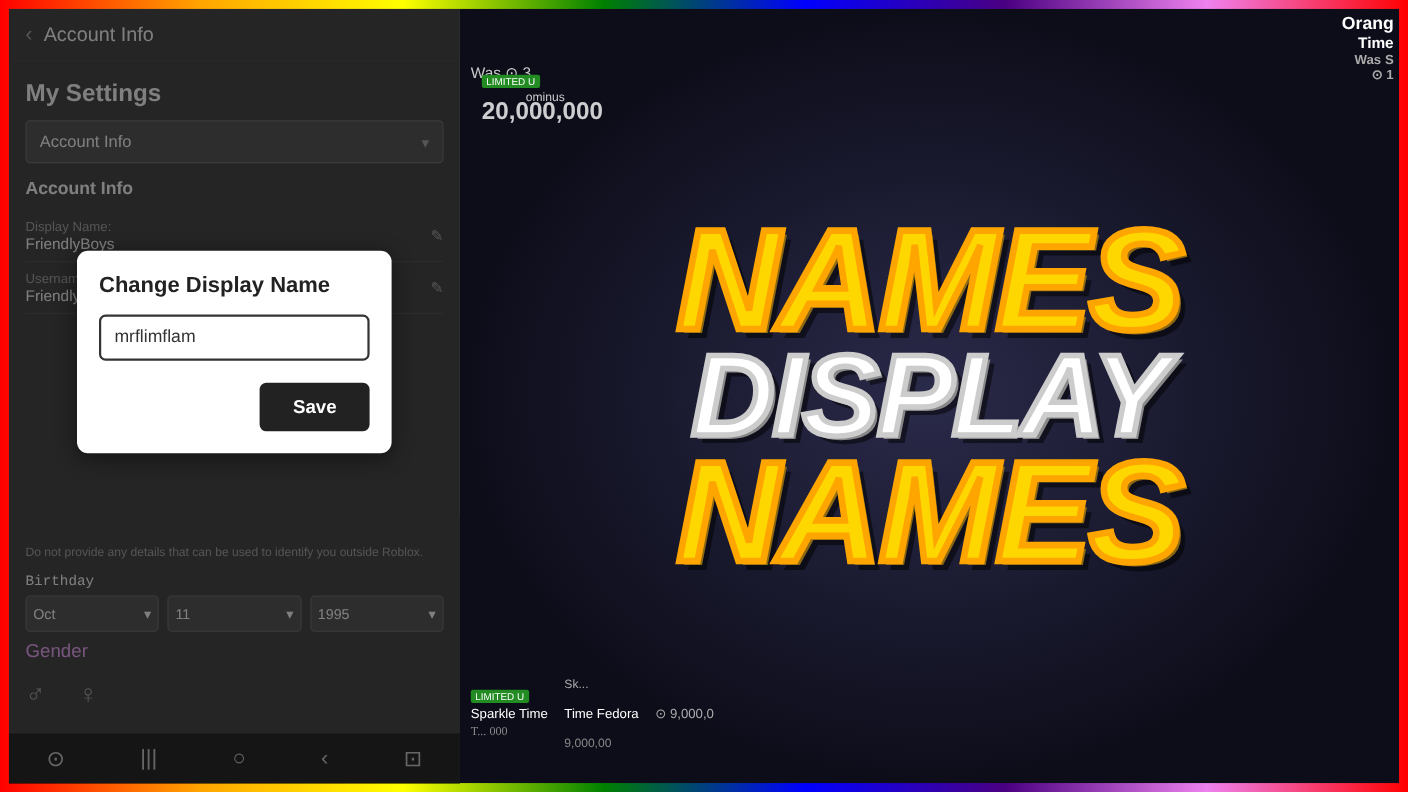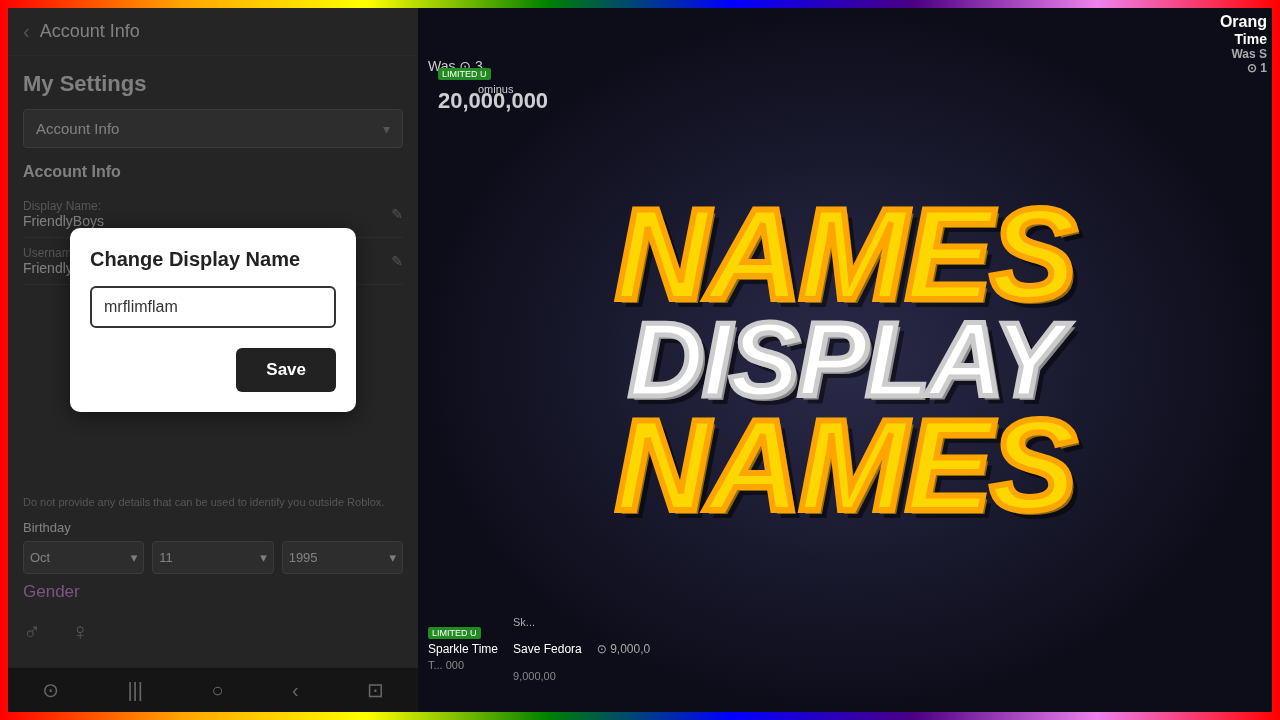--- a/index.html
+++ b/index.html
@@ -277,20 +277,21 @@
       font-size: 11px;
       color: #aaa;
       margin: 10px 0;
       line-height: 1.4;
     }
 
     .birthday-label {
       font-size: 13px;
       color: #fff;
       margin-bottom: 6px;
+      font-family: Liberation Mono, monospace;
     }
 
     .birthday-row {
       display: flex;
       gap: 8px;
       margin-bottom: 8px;
     }
 
     .birthday-select {
       flex: 1;
@@ -470,25 +471,25 @@
       <span class="title-mobile">NAMES</span>
       <span class="title-display">DISPLAY</span>
       <span class="title-names">NAMES</span>
     </div>
 
     <div style="position:absolute; bottom:30px; left:0; right:0; padding:0 10px; z-index:3;">
       <div style="display:flex; gap:15px; align-items:center; font-size:12px;">
         <div style="display:flex;flex-direction:column;gap:3px;">
           <span style="background:#228B22;color:#fff;font-size:9px;padding:1px 4px;border-radius:2px;width:fit-content;">LIMITED U</span>
           <span style="color:#fff;font-size:12px;">Sparkle Time</span>
-          <span style="color:#888;font-size:11px;">T... 000</span>
+          <span style="color:#888;font-size:11px;font-family:Liberation Serif, serif;">T... 000</span>
         </div>
         <div style="display:flex;flex-direction:column;gap:14px;">
           <span style="color:#aaa;font-size:11px;">Sk...</span>
-          <span style="color:#fff;font-size:12px;">Save Fedora</span>
+          <span style="color:#fff;font-size:12px;">Time Fedora</span>
           <span style="color:#888;font-size:11px;">9,000,00</span>
         </div>
         <div>
           <span style="color:#aaa;font-size:12px;">⊙ 9,000,0</span>
         </div>
       </div>
     </div>
 
     <div style="position:absolute; top:80px; left:20px; color:#fff; font-size:22px; font-weight:bold; z-index:3; opacity:0.8;">20,000,000</div>
     <div style="position:absolute; top:50px; left:10px; color:#ccc; font-size:14px; z-index:3;">Was ⊙ 3</div>

